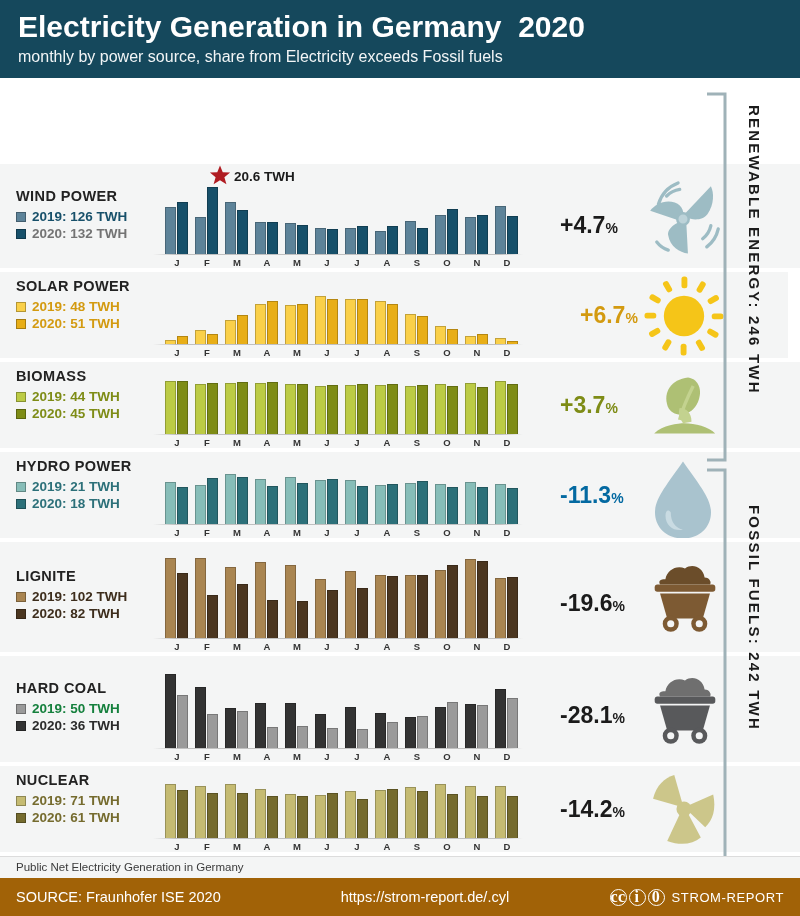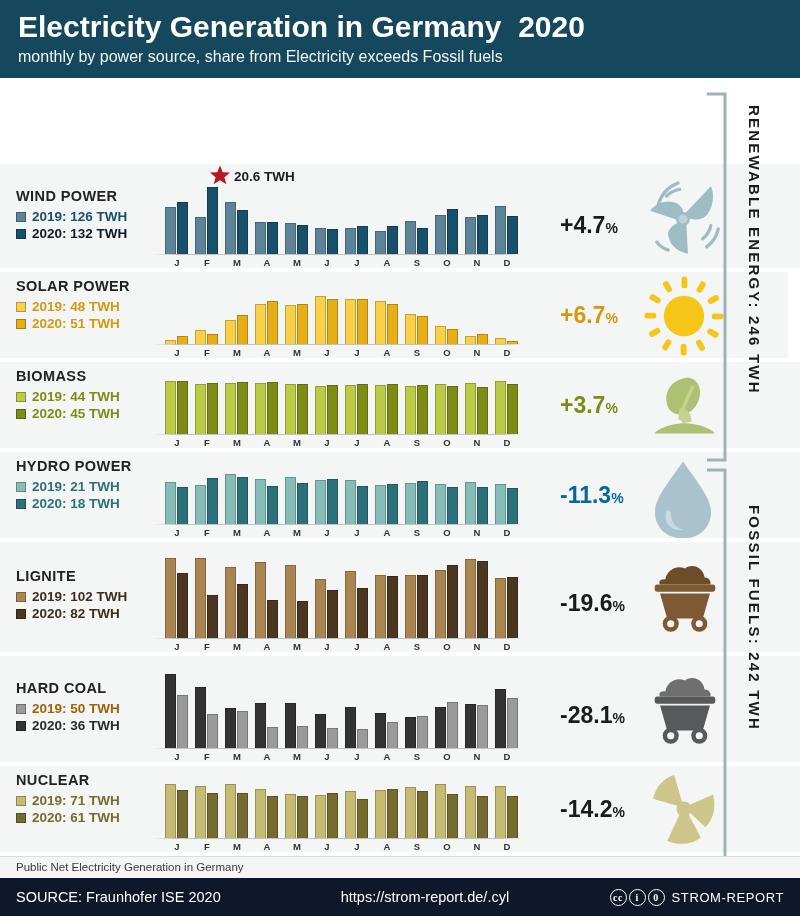--- a/index.html
+++ b/index.html
@@ -90,34 +90,34 @@
   }
 
   
   .subfoot {
     position: absolute; left: 0; bottom: 38px; width: 800px; height: 22px;
     background: #f4f5f5; border-top: 1px solid #dcdcdc;
     font-size: 11.5px; color: #3a3a3a; padding: 4px 0 0 16px;
   }
   .footer {
     position: absolute; left: 0; bottom: 0; width: 800px; height: 38px;
-    background: #0f172a; color: #ffffff;
+    background: #a16207; color: #ffffff;
     display: flex; align-items: center;
   }
   .footer .src { margin-left: 16px; font-size: 14.5px; }
   .footer .url { margin-left: 120px; font-size: 14.5px; }
   .footer .brand {
     margin-left: auto; margin-right: 16px; display: flex; align-items: center; gap: 7px;
     font-size: 13px; letter-spacing: 0.6px;
   }
   .cc { display: flex; gap: 2px; }
   .cc span {
     width: 17px; height: 17px; border-radius: 50%;
     border: 1.6px solid #fff; color: #fff;
-    font-size: 10px; font-weight: bold;
+    font-size: 16px; font-weight: bold;
     display: flex; align-items: center; justify-content: center;
     font-family: "Liberation Serif", serif;
   }
 </style>
 </head>
 <body>
 
 <div id="infographic">
 
   <div class="header">
@@ -126,21 +126,21 @@
   </div>
 
   <div class="sections" id="sections">
       <div class="section" style="position: absolute; left: 0px; top: 86px; width: 800px; height: 104px;">
         <div class="labels" style="top: 24px;">
           <div class="src-name">WIND POWER</div>
           <div class="legend-row" style="color: rgb(23, 80, 106);">
             <span class="swatch" style="background: rgb(93, 131, 153);"></span>
             <span>2019: 126 TWH</span>
           </div>
-          <div class="legend-row" style="color: #0f172a;">
+          <div class="legend-row" style="color: #737373;">
             <span class="swatch" style="background: rgb(23, 80, 106);"></span>
             <span>2020: 132 TWH</span>
           </div>
         </div>
         <div class="chart" style="inset: 0px 240px 0px 165px;">
           <div class="plot" style="height: 72px;">
             <div class="group" style="left: 0px; height: 72px;">
               <div class="bar" style="height: 47.4545px; background: rgb(93, 131, 153);"></div>
               <div class="bar" style="height: 52.3636px; background: rgb(23, 80, 106);"></div>
             </div>
@@ -300,21 +300,21 @@
             <div class="mlabel" style="left: 120px;">M</div>
             <div class="mlabel" style="left: 150px;">J</div>
             <div class="mlabel" style="left: 180px;">J</div>
             <div class="mlabel" style="left: 210px;">A</div>
             <div class="mlabel" style="left: 240px;">S</div>
             <div class="mlabel" style="left: 270px;">O</div>
             <div class="mlabel" style="left: 300px;">N</div>
             <div class="mlabel" style="left: 330px;">D</div>
           </div>
         </div>
-        <div class="delta" style="left: 560px; top: 30px; color: rgb(211, 154, 16);"><span>+6.7</span><span class="pct">%</span></div>
+        <div class="delta" style="left: 580px; top: 30px; color: rgb(211, 154, 16);"><span>+6.7</span><span class="pct">%</span></div>
         <div class="icon" style="left: 642px; top: 2px;"><svg width="84" height="84" viewBox="0 0 100 100">
             <g fill="#f5c518">
       <circle cx="50" cy="50" r="24"></circle>
       <g>
                 <rect x="47" y="3" width="7" height="14" rx="3" transform="rotate(0 50 50)"></rect>
                 <rect x="47" y="3" width="7" height="14" rx="3" transform="rotate(30 50 50)"></rect>
                 <rect x="47" y="3" width="7" height="14" rx="3" transform="rotate(60 50 50)"></rect>
                 <rect x="47" y="3" width="7" height="14" rx="3" transform="rotate(90 50 50)"></rect>
                 <rect x="47" y="3" width="7" height="14" rx="3" transform="rotate(120 50 50)"></rect>
                 <rect x="47" y="3" width="7" height="14" rx="3" transform="rotate(150 50 50)"></rect>
@@ -592,21 +592,21 @@
       <circle cx="34" cy="76" r="9" fill="#7d5a33"></circle>
               <circle cx="34" cy="76" r="4" fill="#f4f5f5"></circle>
       <circle cx="66" cy="76" r="9" fill="#7d5a33"></circle>
               <circle cx="66" cy="76" r="4" fill="#f4f5f5"></circle>
       </g>
           </svg></div>
       </div>
       <div class="section" style="position: absolute; left: 0px; top: 578px; width: 800px; height: 106px;">
         <div class="labels" style="top: 24px;">
           <div class="src-name">HARD COAL</div>
-          <div class="legend-row" style="color: #a16207;">
+          <div class="legend-row" style="color: #15803d;">
             <span class="swatch" style="background: rgb(154, 154, 154);"></span>
             <span>2019: 50 TWH</span>
           </div>
           <div class="legend-row" style="color: rgb(43, 43, 43);">
             <span class="swatch" style="background: rgb(51, 51, 51);"></span>
             <span>2020: 36 TWH</span>
           </div>
         </div>
         <div class="chart" style="inset: 0px 240px 0px 165px;">
           <div class="plot" style="height: 78px;">

